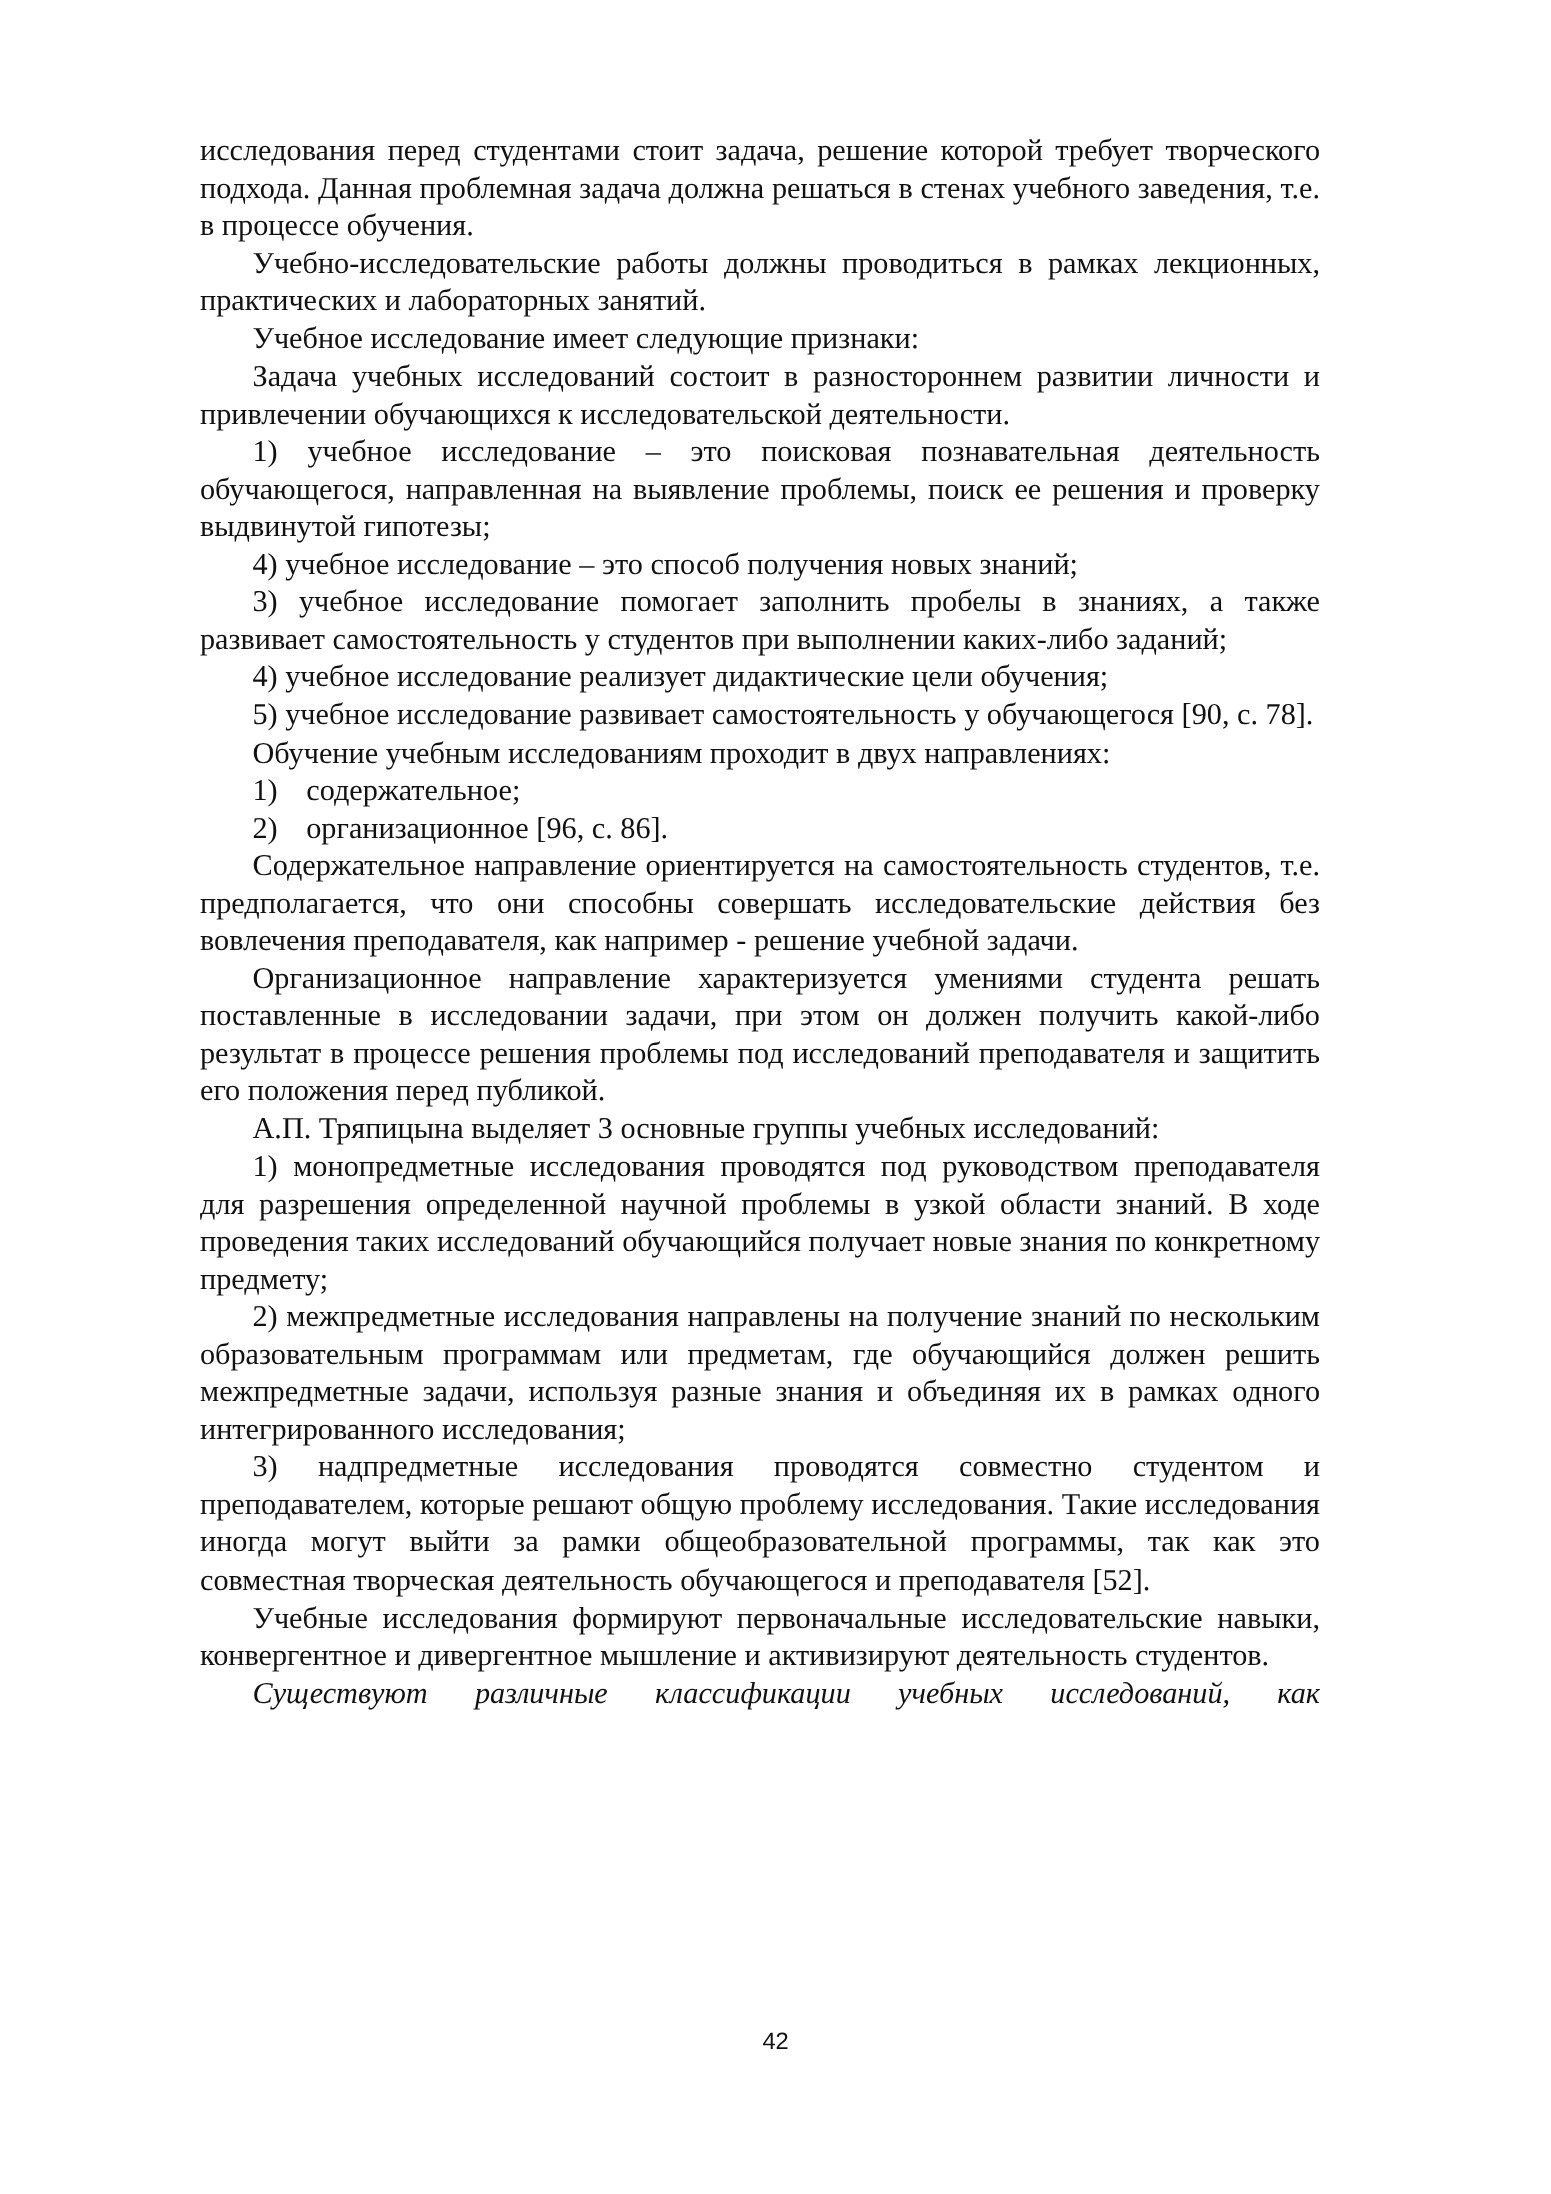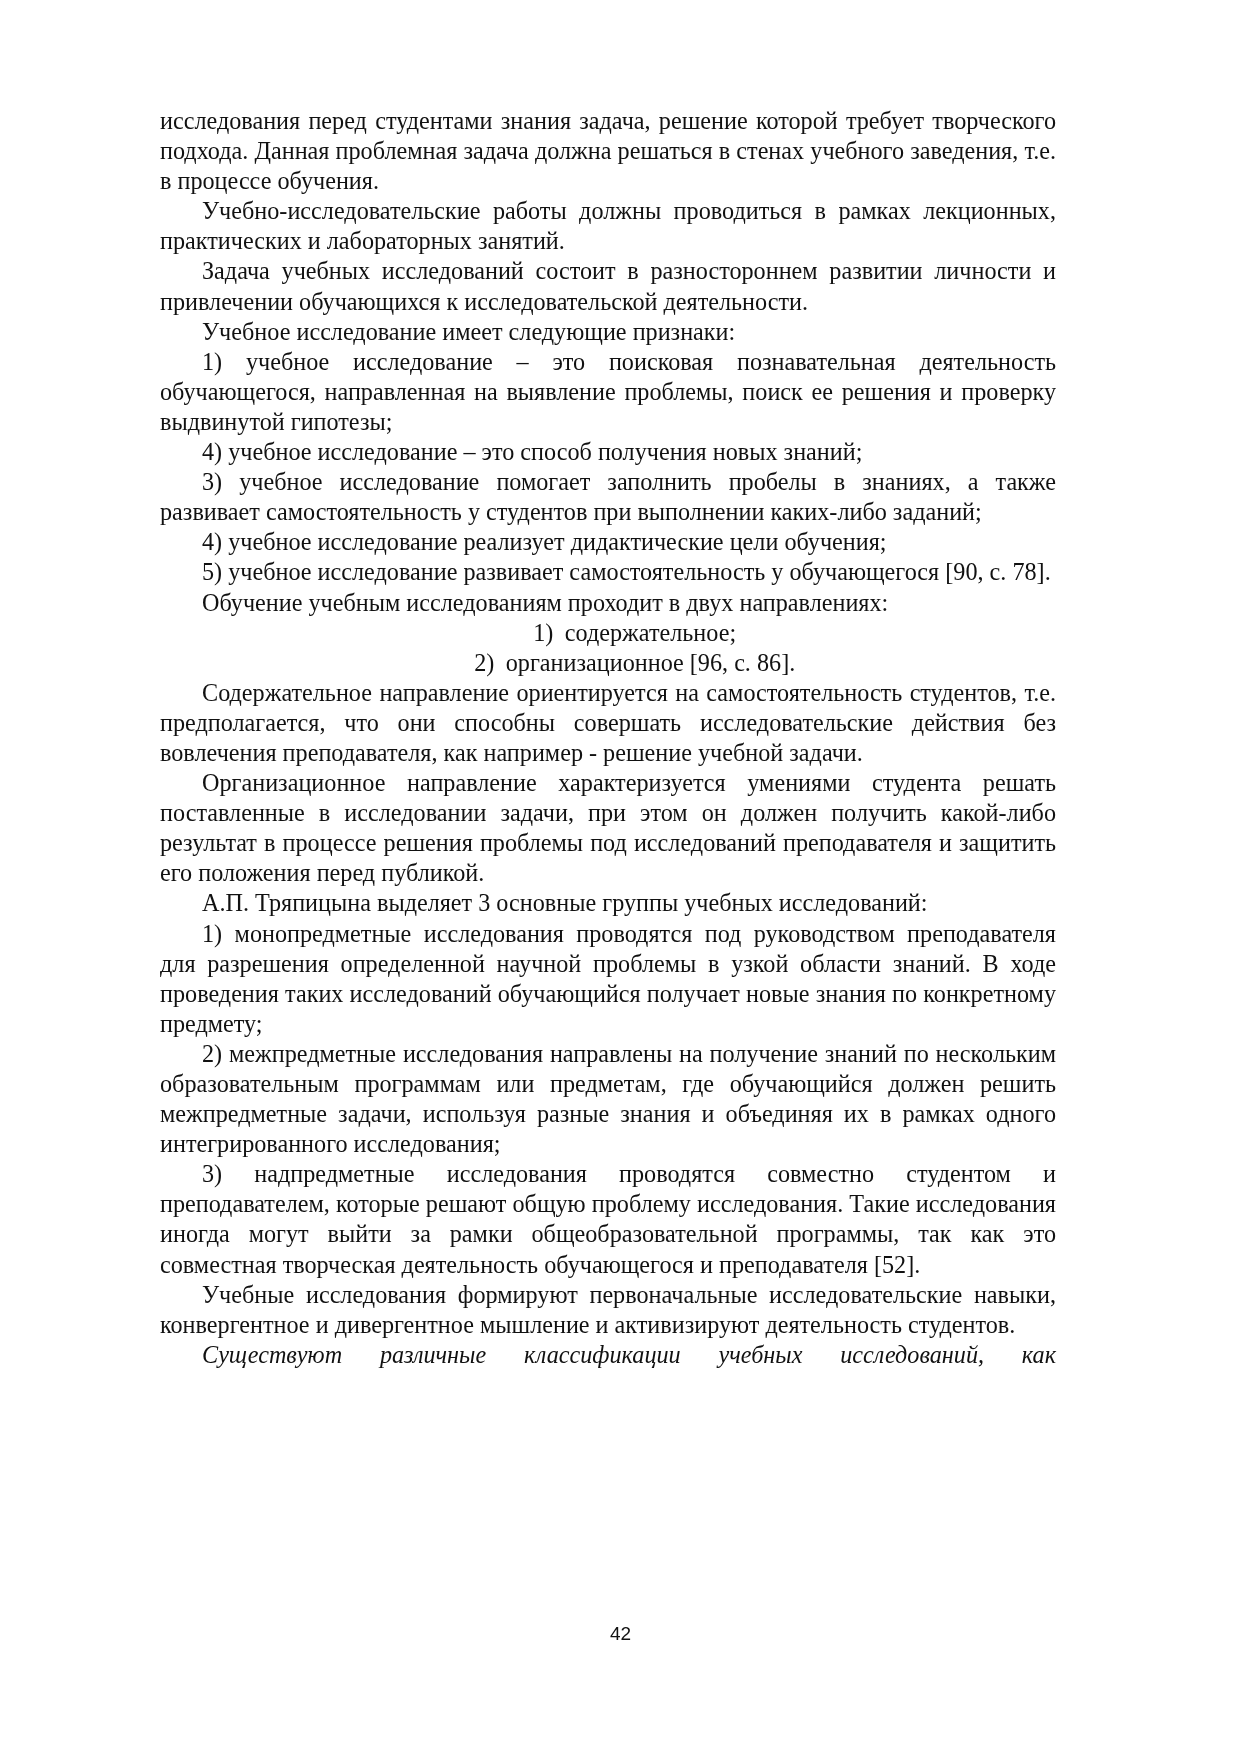--- a/index.html
+++ b/index.html
@@ -10,43 +10,43 @@
     top: 106px;
     width: 896px;
     font-family: "Liberation Serif", "DejaVu Serif", serif;
     font-size: 24.2px;
     line-height: 30.1px;
     color: #111111;
   }
   .p { margin: 0; text-align: justify; text-indent: 42px; }
   .li {
     margin: 0;
-    text-align: center;
+    text-align: left;
     padding-left: 42px;
     white-space: pre;
   }
   .li .num { display: inline-block; width: 43px; }
   .pagenum {
     position: absolute;
     left: 0; right: 0;
     top: 1623px;
     text-align: center;
     font-family: "Liberation Sans", "DejaVu Sans", sans-serif;
     font-size: 19px;
     color: #111111;
   }
 </style>
 </head>
 <body>
 
 <div class="page">
-  <p class="p" style="text-indent:0">исследования перед студентами знания задача, решение которой требует творческого подхода. Данная проблемная задача должна решаться в стенах учебного заведения, т.е. в процессе обучения.</p>
+  <p class="p" style="text-indent:0">исследования перед студентами стоит задача, решение которой требует творческого подхода. Данная проблемная задача должна решаться в стенах учебного заведения, т.е. в процессе обучения.</p>
   <p class="p">Учебно-исследовательские работы должны проводиться в рамках лекционных, практических и лабораторных занятий.</p>
+  <p class="p">Учебное исследование имеет следующие признаки:</p>
   <p class="p">Задача учебных исследований состоит в разностороннем развитии личности и привлечении обучающихся к исследовательской деятельности.</p>
-  <p class="p">Учебное исследование имеет следующие признаки:</p>
   <p class="p">1) учебное исследование – это поисковая познавательная деятельность обучающегося, направленная на выявление проблемы, поиск ее решения и проверку выдвинутой гипотезы;</p>
   <p class="p">4) учебное исследование – это способ получения новых знаний;</p>
   <p class="p">3) учебное исследование помогает заполнить пробелы в знаниях, а также развивает самостоятельность у студентов при выполнении каких-либо заданий;</p>
   <p class="p">4) учебное исследование реализует дидактические цели обучения;</p>
   <p class="p">5) учебное исследование развивает самостоятельность у обучающегося [90, с. 78].</p>
   <p class="p">Обучение учебным исследованиям проходит в двух направлениях:</p>
 
   <p class="li"><span class="num">1)</span><span>содержательное;</span></p>
   <p class="li"><span class="num">2)</span><span>организационное [96, с. 86].</span></p>
 

